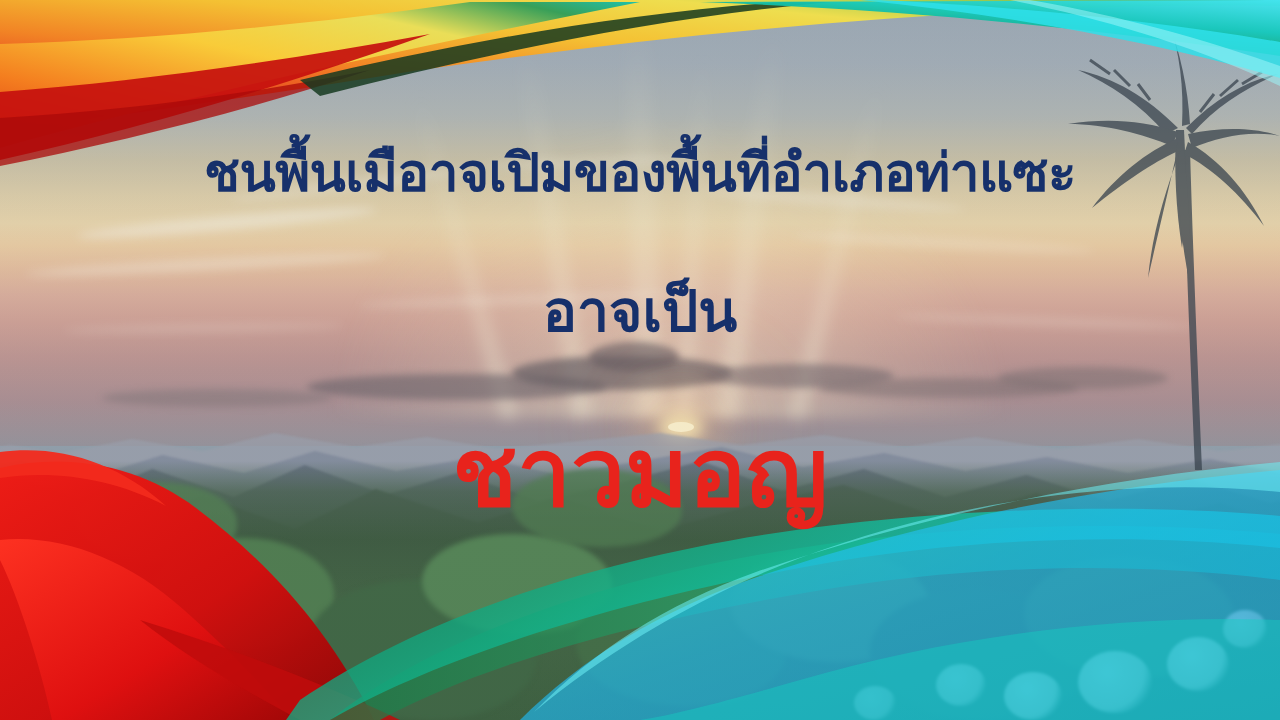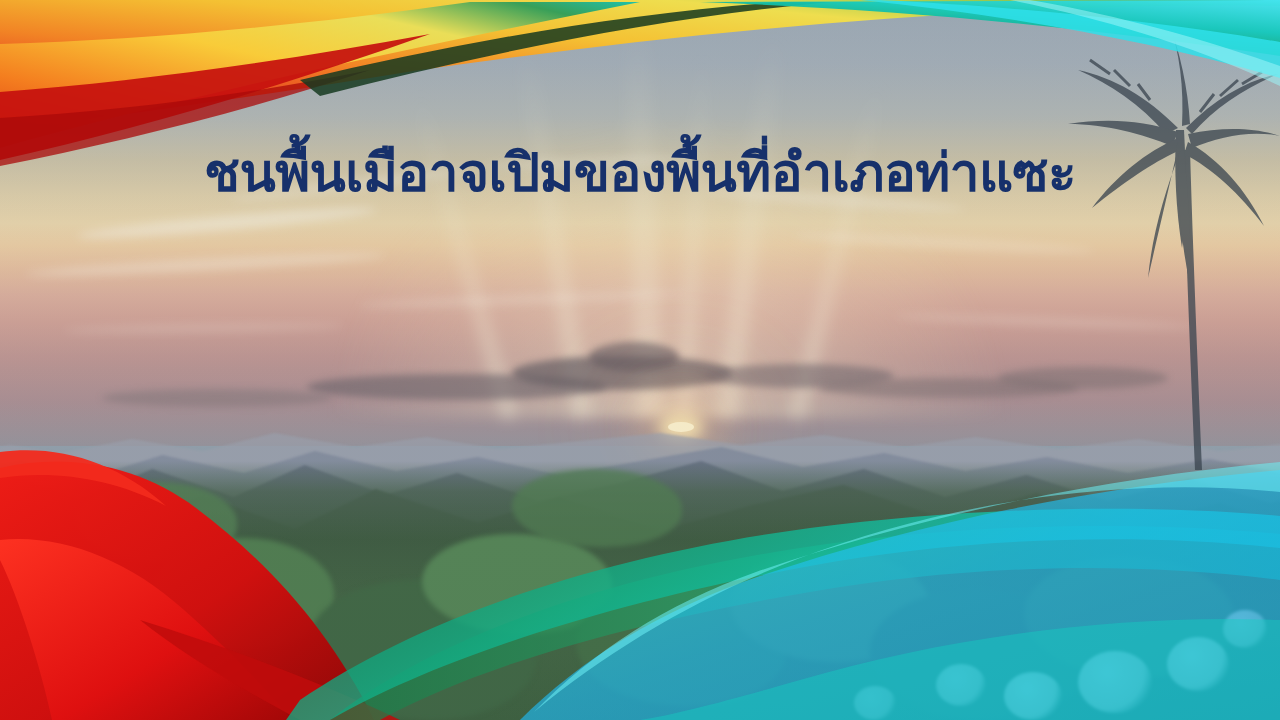--- a/index.html
+++ b/index.html
@@ -359,15 +359,17 @@
       <path d="M300,700 C420,618 600,556 810,528 C980,506 1150,504 1280,516 L1280,548 C1130,532 960,538 810,566 C600,604 430,662 330,720 L286,720 Z" fill="url(#tealBot)" opacity="0.78"></path>
 
       <path d="M1280,470 C1100,486 920,522 760,576 C660,610 580,660 520,720 L1280,720 Z" fill="url(#cyanBR)" opacity="0.66"></path>
       <path d="M1280,462 C1100,478 920,516 756,572 C666,604 592,652 534,712 C612,648 700,596 800,558 C950,502 1120,476 1280,492 Z" fill="#6ef0f6" opacity="0.55"></path>
       <path d="M1280,620 C1120,614 950,636 800,680 C730,700 678,714 640,720 L1280,720 Z" fill="#13cfc0" opacity="0.45"></path>
     </svg>
   </div>
 
   <div class="text-layer">
     <div class="headline line1">ชนพื้นเมือาจเปิมของพื้นที่อำเภอท่าแซะ</div>
+    <div class="headline line2">อาจเป็น</div>
+    <div class="headline line3">ชาวมอญ</div>
   </div>
 
 </div>
 
 </body></html>

